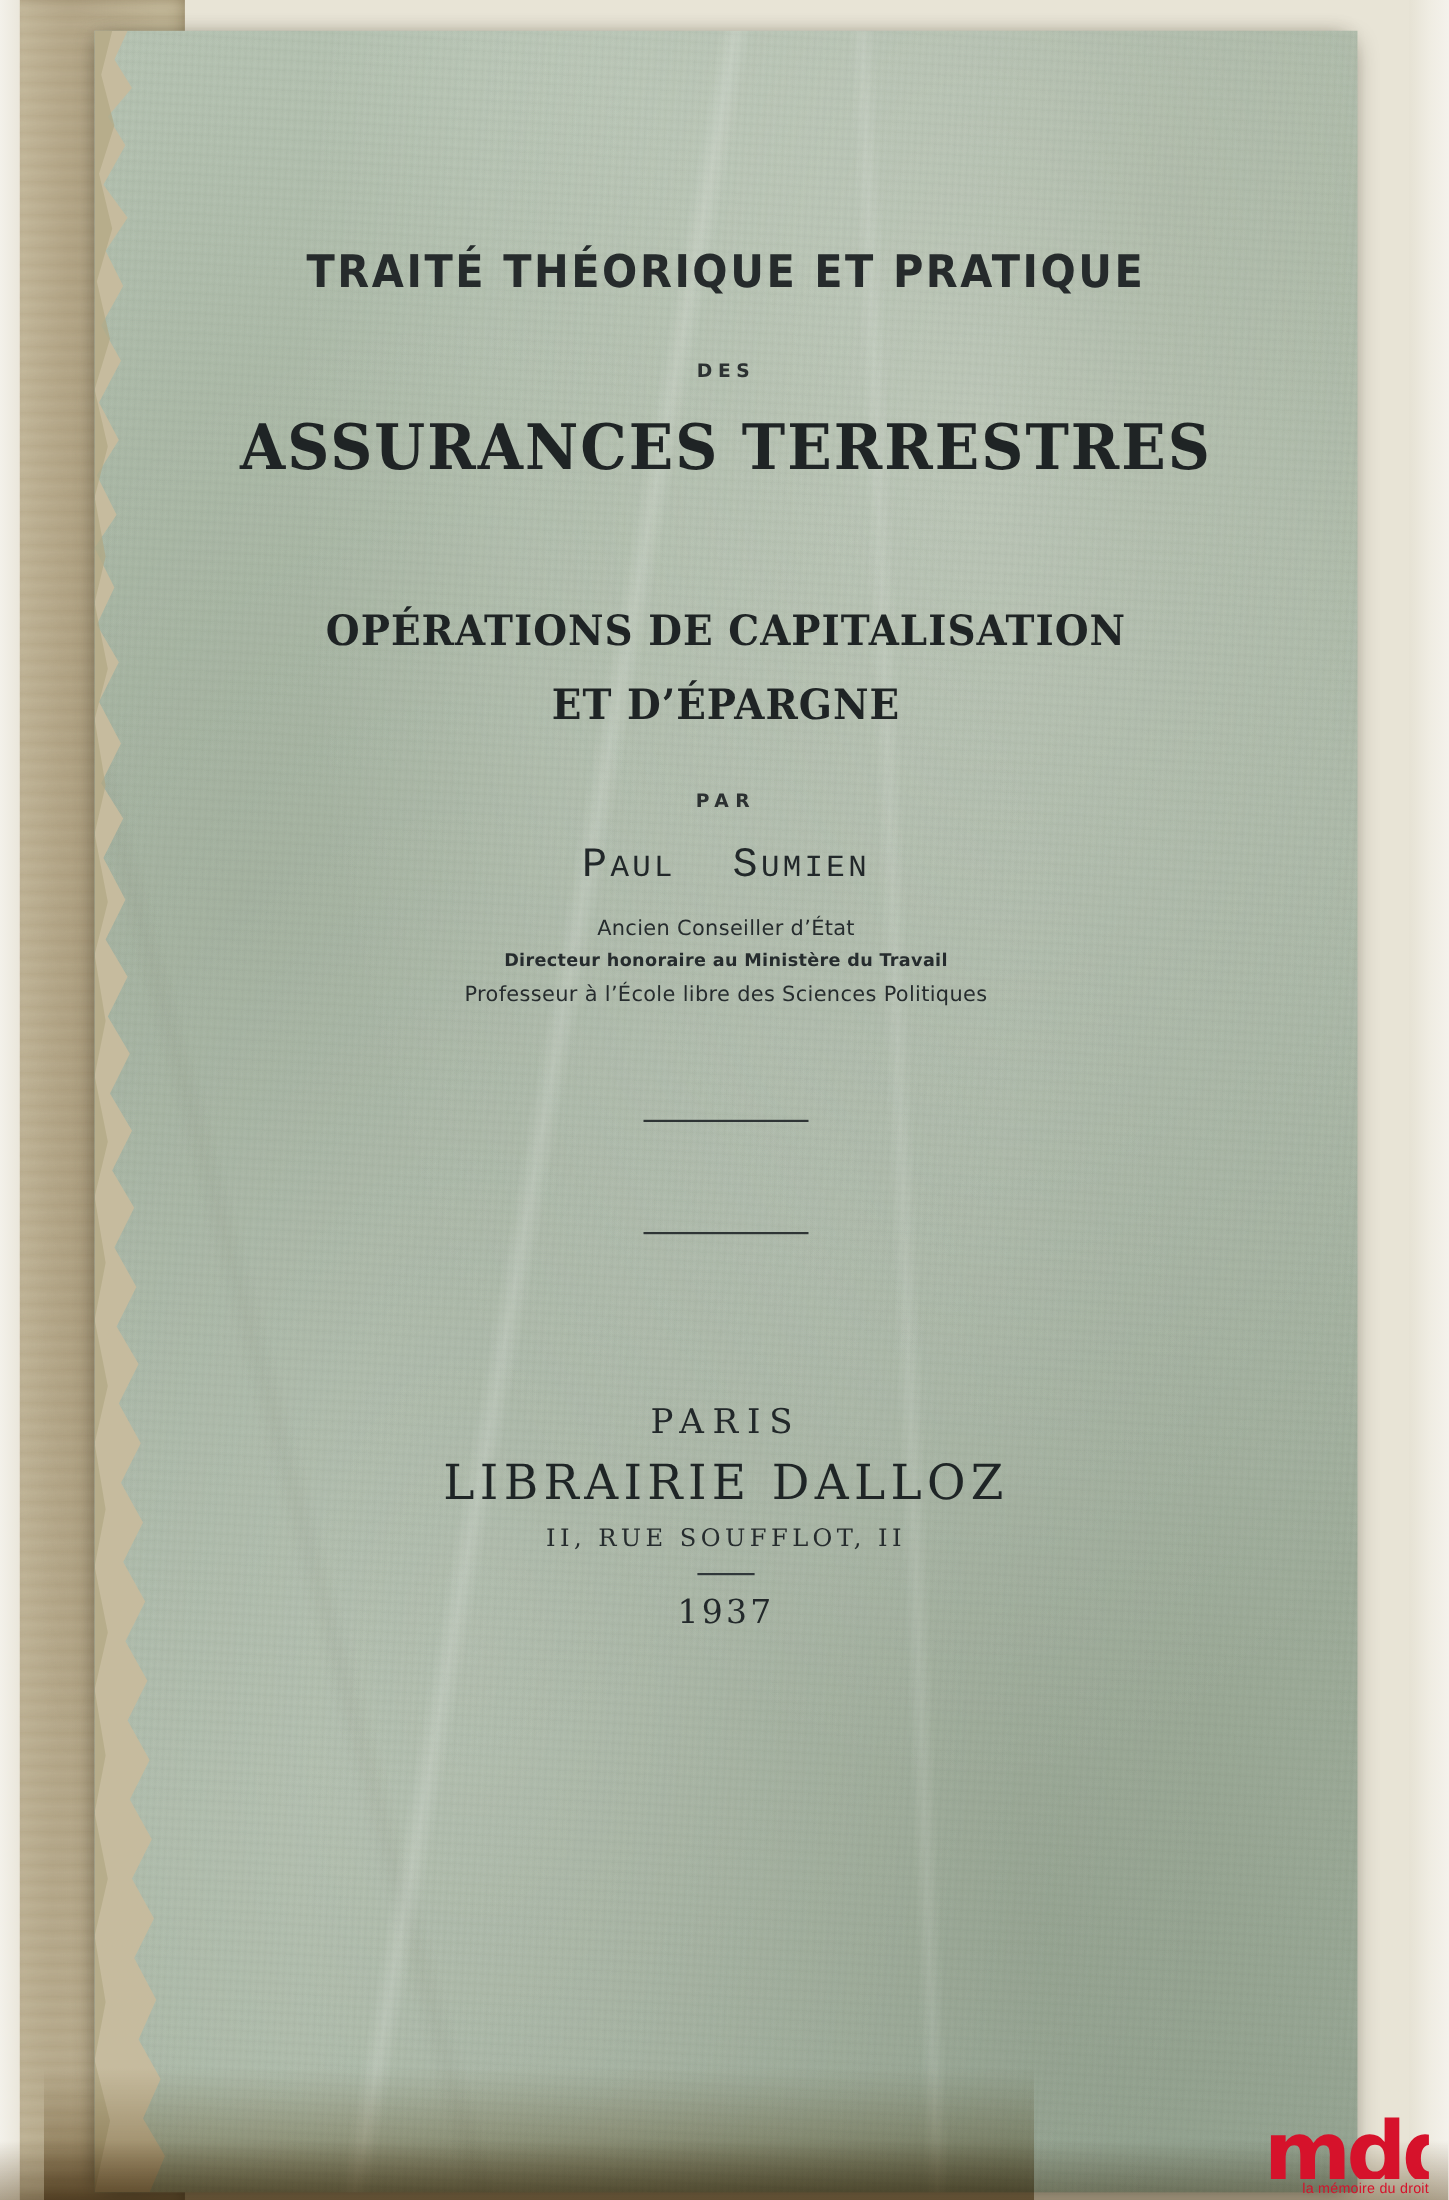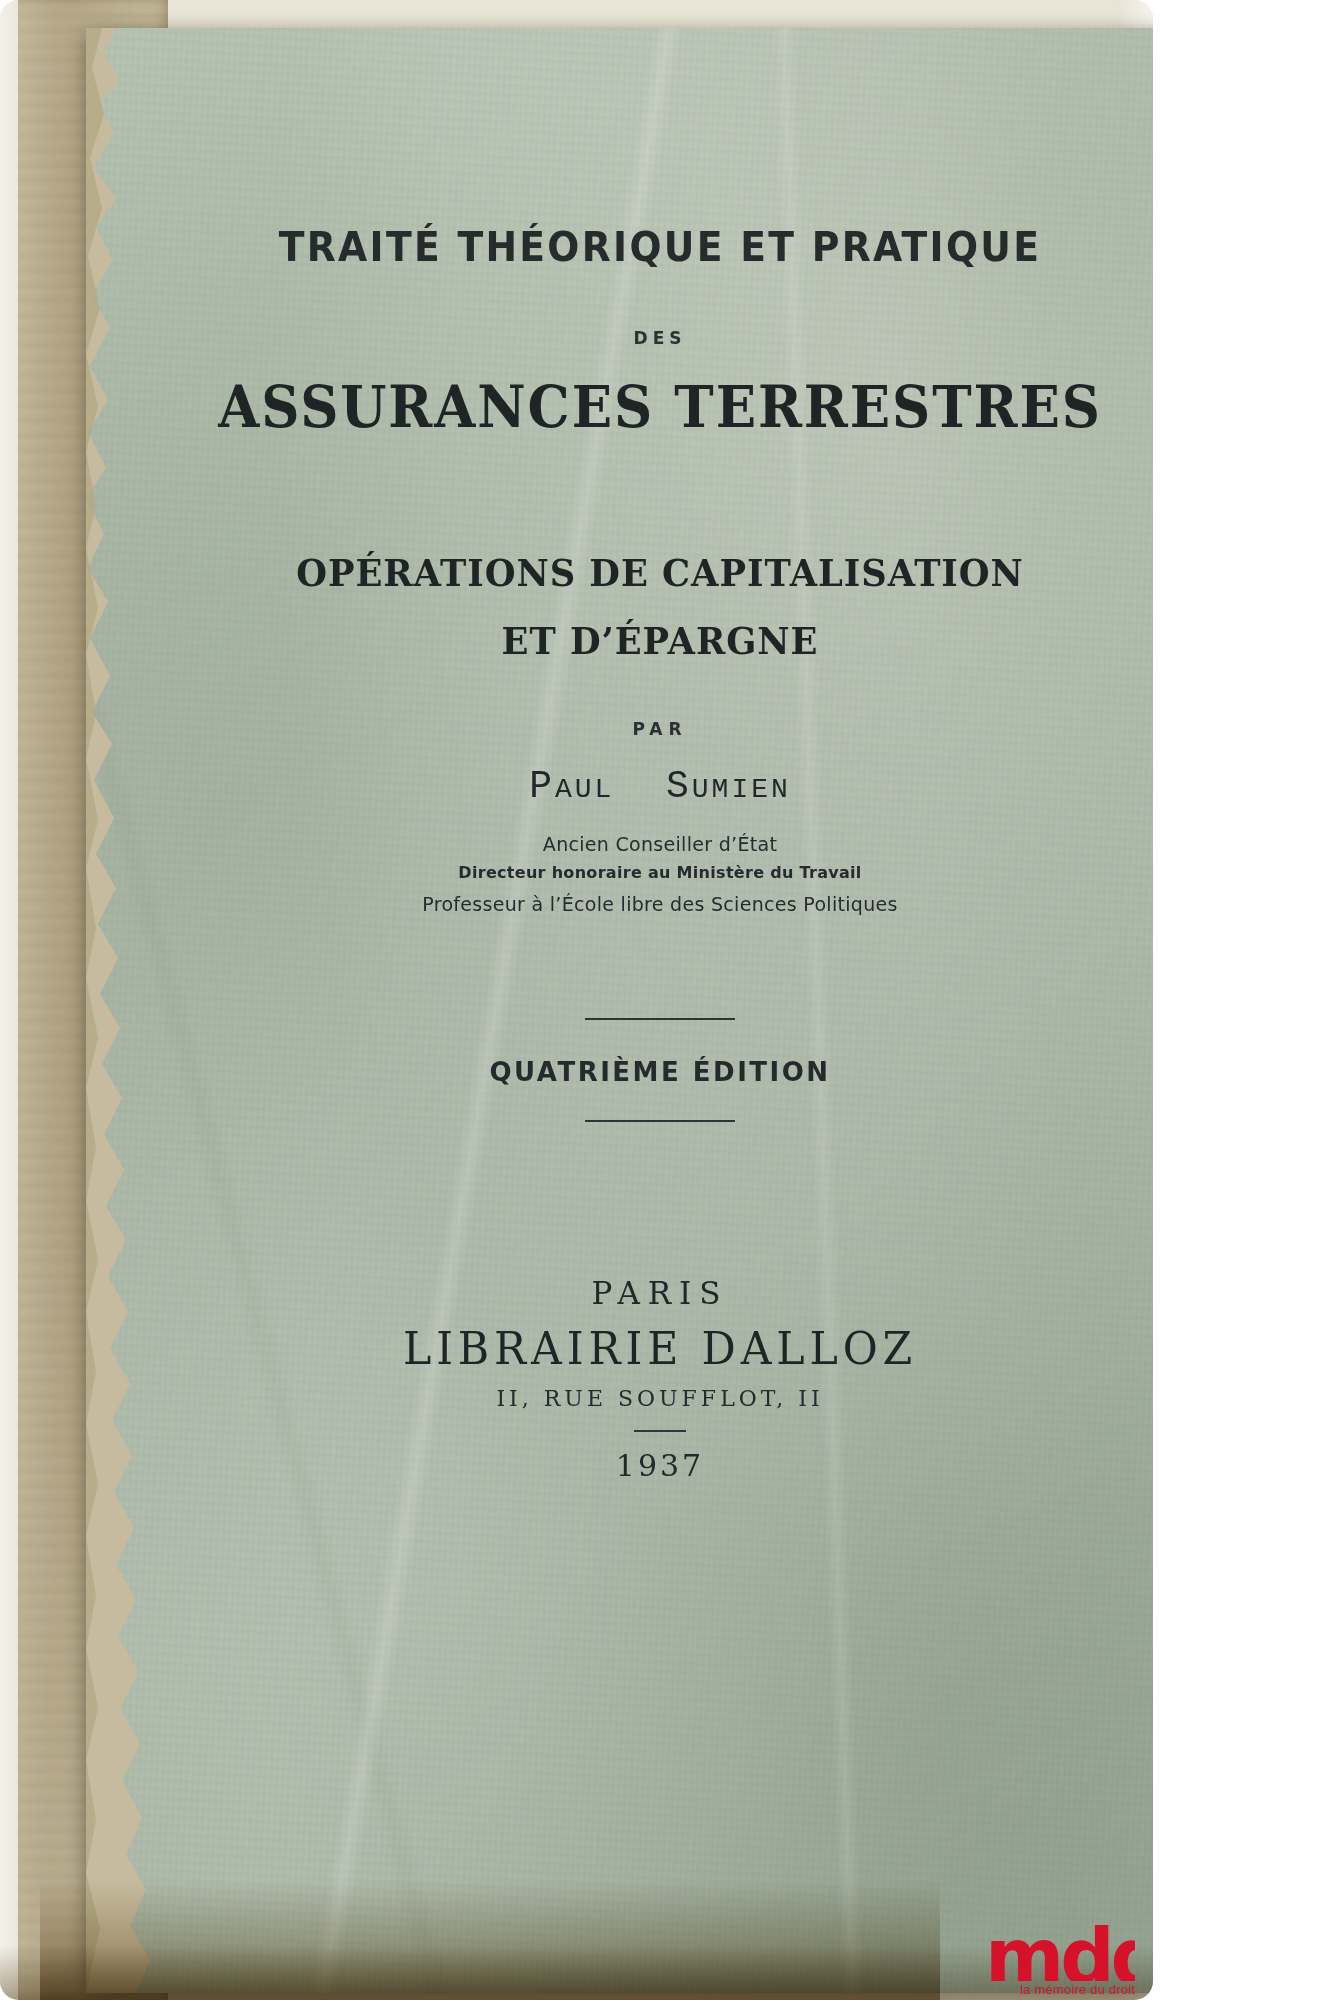--- a/index.html
+++ b/index.html
@@ -10,25 +10,24 @@
   body {
     width: 1317px;
     height: 2000px;
     overflow: hidden;
     font-family: "Liberation Sans", sans-serif;
   }
 
   
   #scan {
     position: relative;
-    width: 1153px;
+    width: 1317px;
     height: 2000px;
     background: #e8e4d6;
     overflow: hidden;
-    border-radius: 19px;
   }
 
   
   .bed-left {
     position: absolute;
     left: 0; top: 0;
     width: 40px; height: 2000px;
     background: linear-gradient(90deg,#f3f1ea 0%, #e7e3d6 60%, #dedacb 100%);
   }
   .bed-right {
@@ -361,21 +360,20 @@
 
     <div class="ln t-par">PAR</div>
 
     <div class="ln t-author"><span>P</span><span class="small">AUL</span>&nbsp; <span>S</span><span class="small">UMIEN</span></div>
 
     <div class="ln t-aff1">Ancien Conseiller d’État</div>
     <div class="ln t-aff2">Directeur honoraire au Ministère du Travail</div>
     <div class="ln t-aff3">Professeur à l’École libre des Sciences Politiques</div>
 
     <div class="rule rule-top"></div>
-    <div class="ln t-edition">QUATRIÈME ÉDITION</div>
     <div class="rule rule-bot"></div>
 
     <div class="ln t-city">PARIS</div>
     <div class="ln t-publisher">LIBRAIRIE DALLOZ</div>
     <div class="ln t-address">II, RUE SOUFFLOT, II</div>
     <div class="rule-year"></div>
     <div class="ln t-year">1937</div>
   </div>
 
   <div class="wm">

